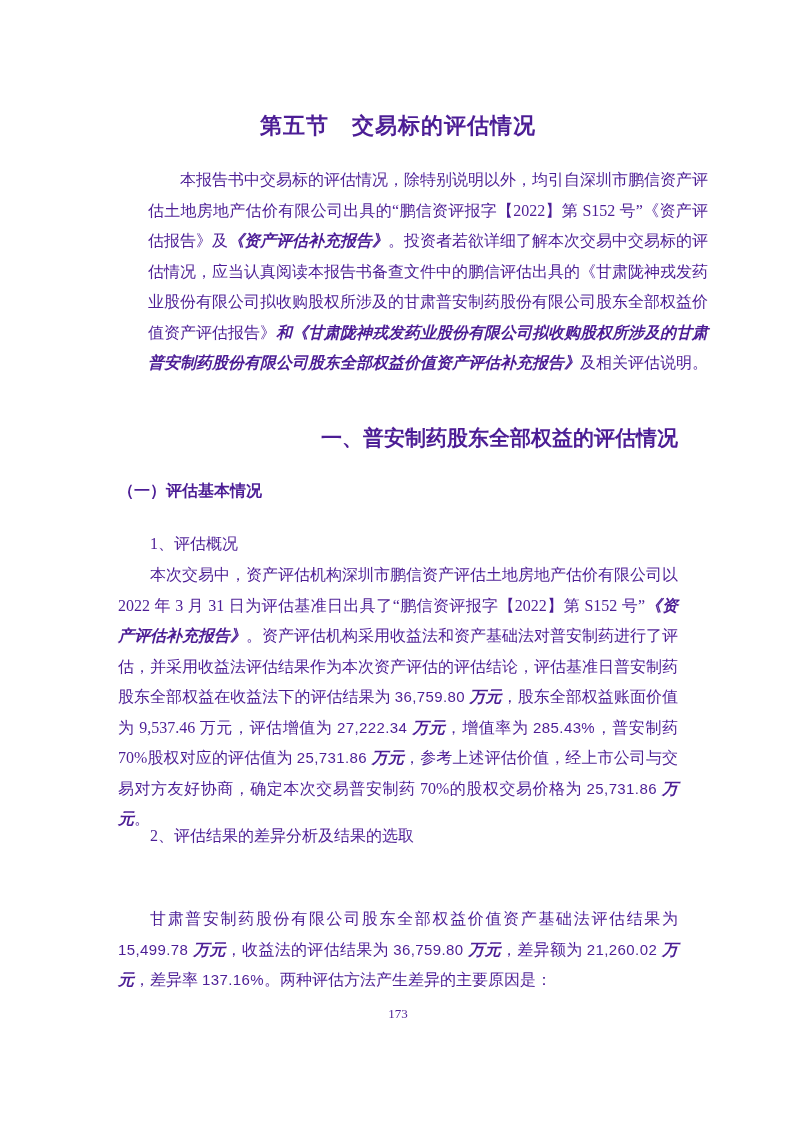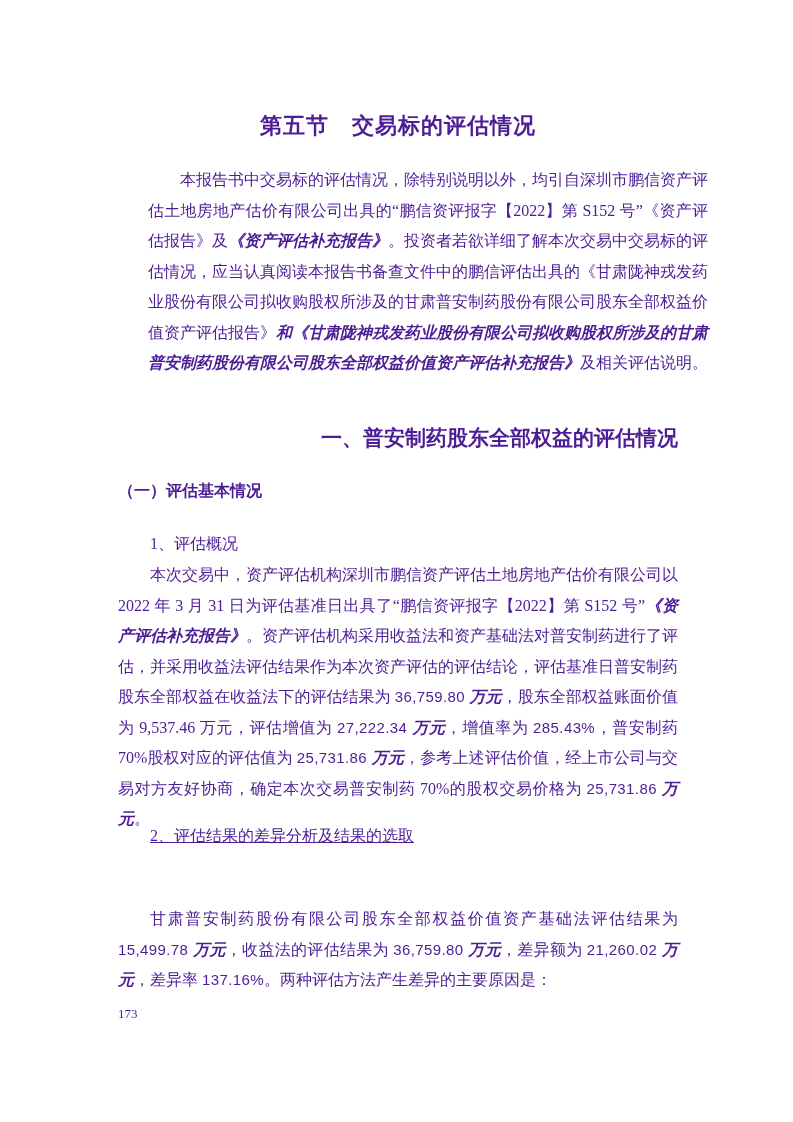--- a/index.html
+++ b/index.html
@@ -50,38 +50,38 @@
     font-weight: bold;
     font-size: 16px;
     line-height: 25px;
   }
   .h-item {
     font-size: 16px;
     line-height: 30.5px;
     text-indent: 32px;
   }
   .h-item-1 { top: 492px; margin-top: 37px; }
-  .h-item-2 { top: 821px; text-decoration: underline; }
+  .h-item-2 { top: 821px; }
   .p-intro    { top: 165px; margin-left: 30px; }
   .p-overview { top: 560px; }
   .p-diff     { top: 904px; }
   .p-asset    { top: 966px; }
   .run-bk {
     font-weight: bold;
     font-style: italic;
   }
   .run-bn {
     font-weight: normal;
     font-family: "Liberation Sans", "DejaVu Sans", sans-serif;
     font-size: 15px;
     letter-spacing: 0.4px;
   }
   .page-num {
     top: 1005px;
-    text-align: left;
+    text-align: center;
     font-size: 13px;
     line-height: 17px;
   }
 </style>
 </head>
 <body>
 
 <div class="page">
 
   <div class="abs doc-title">第五节　交易标的评估情况</div>

